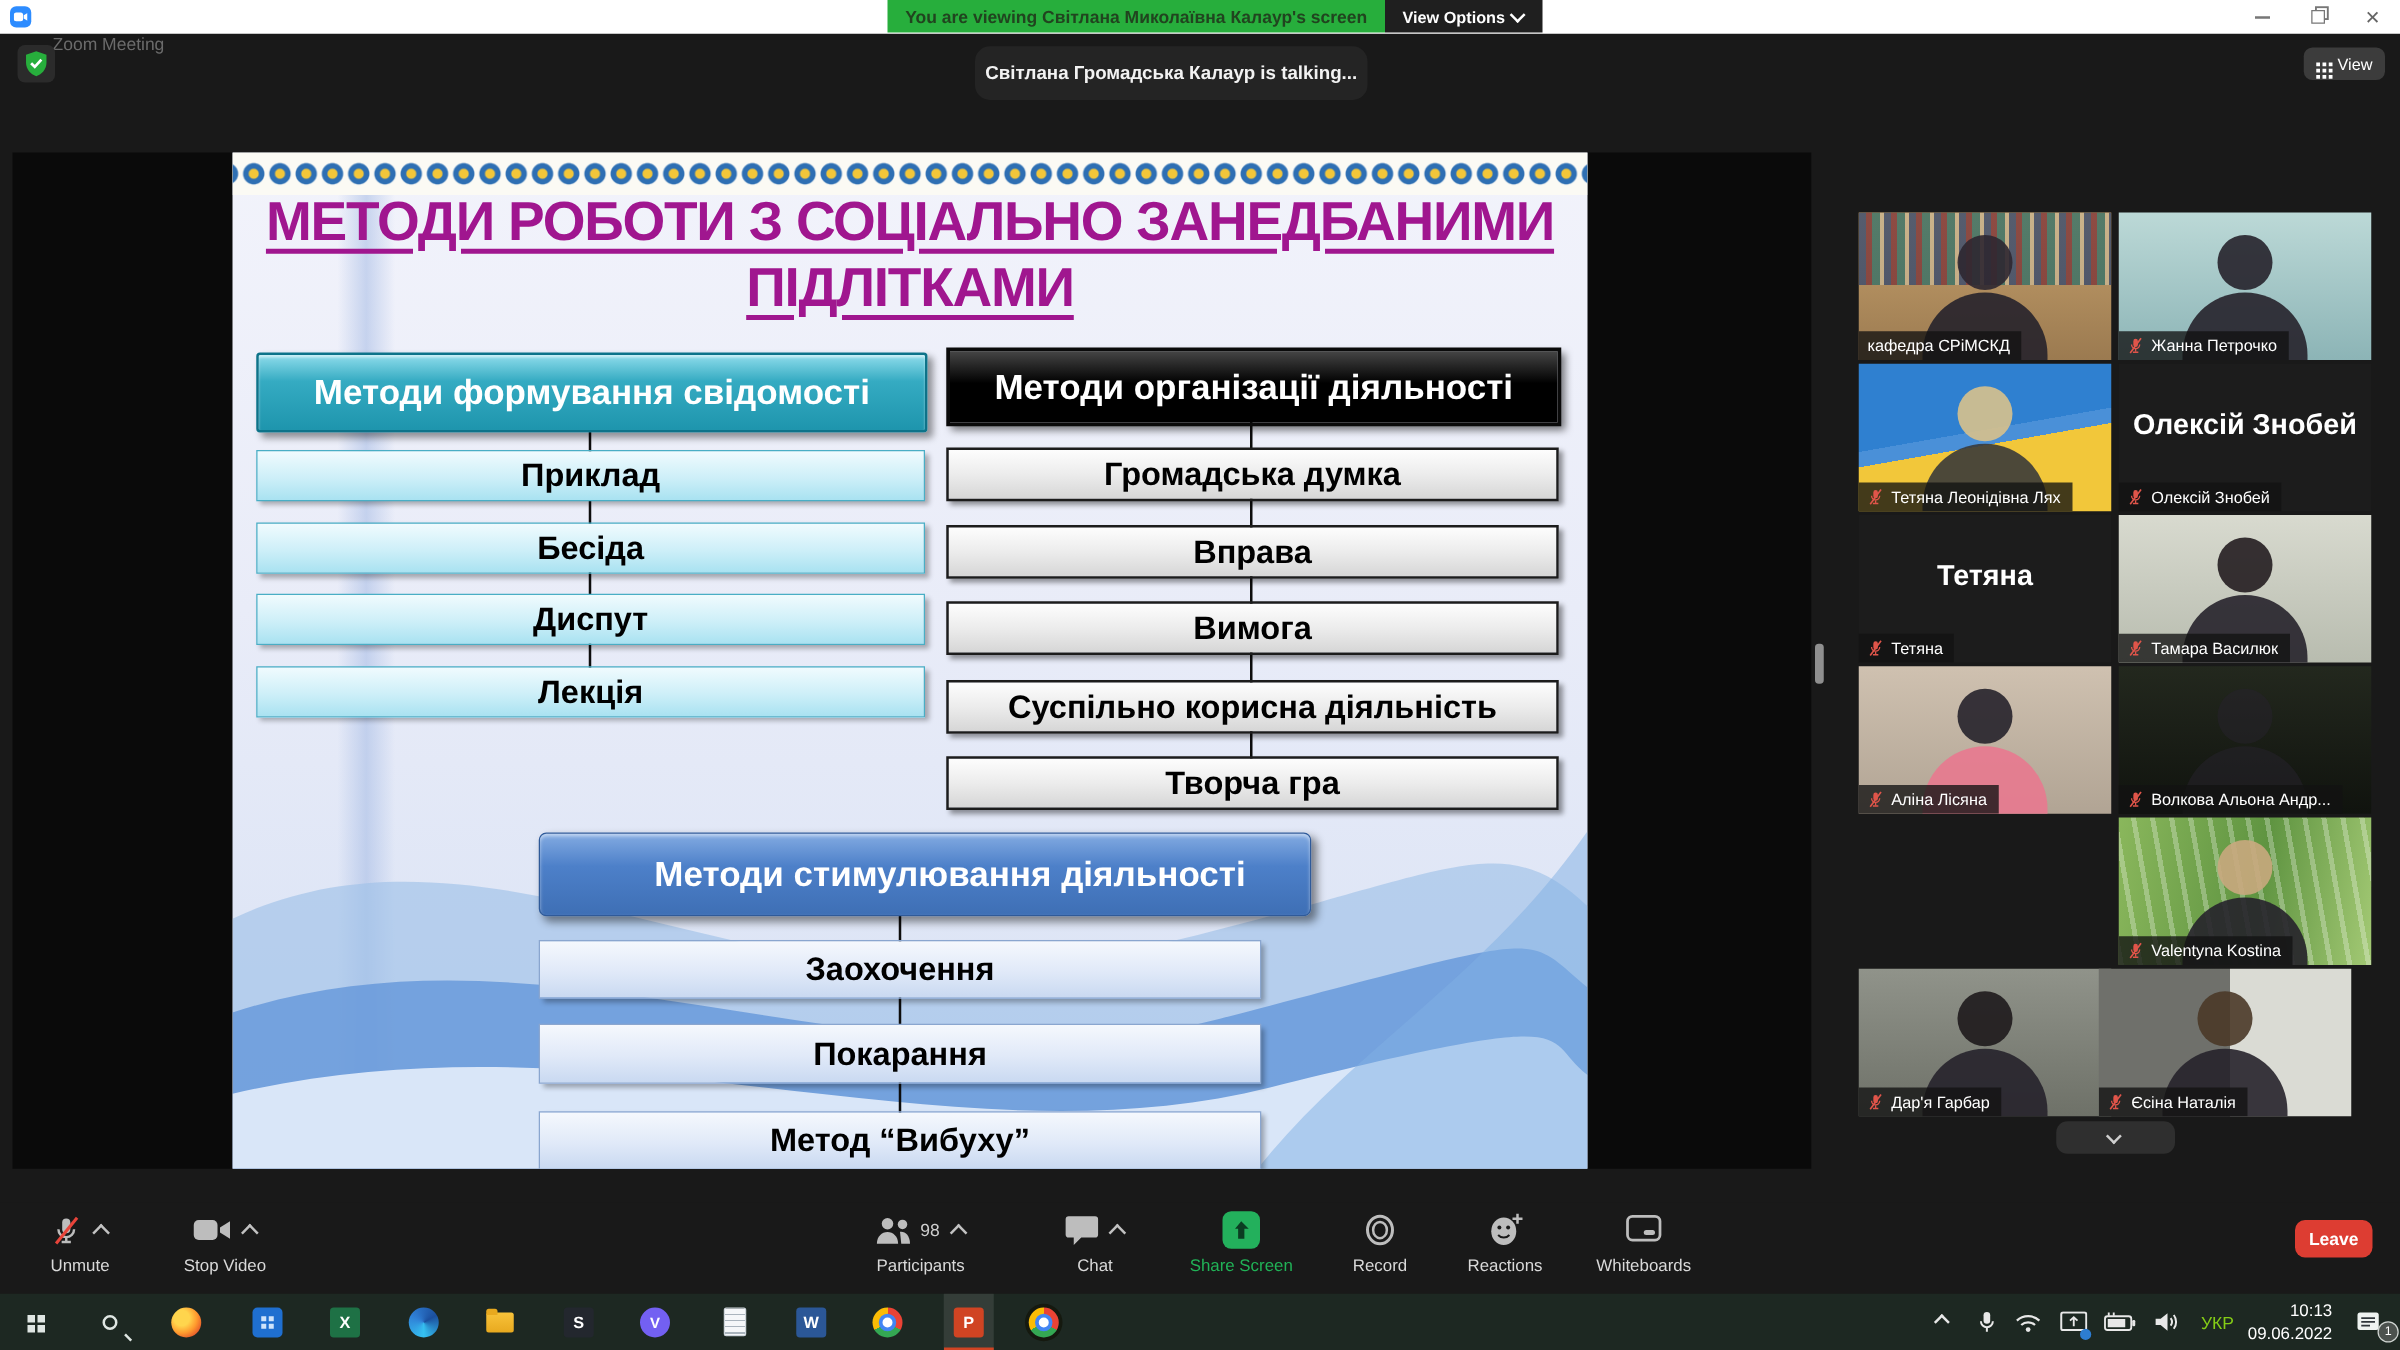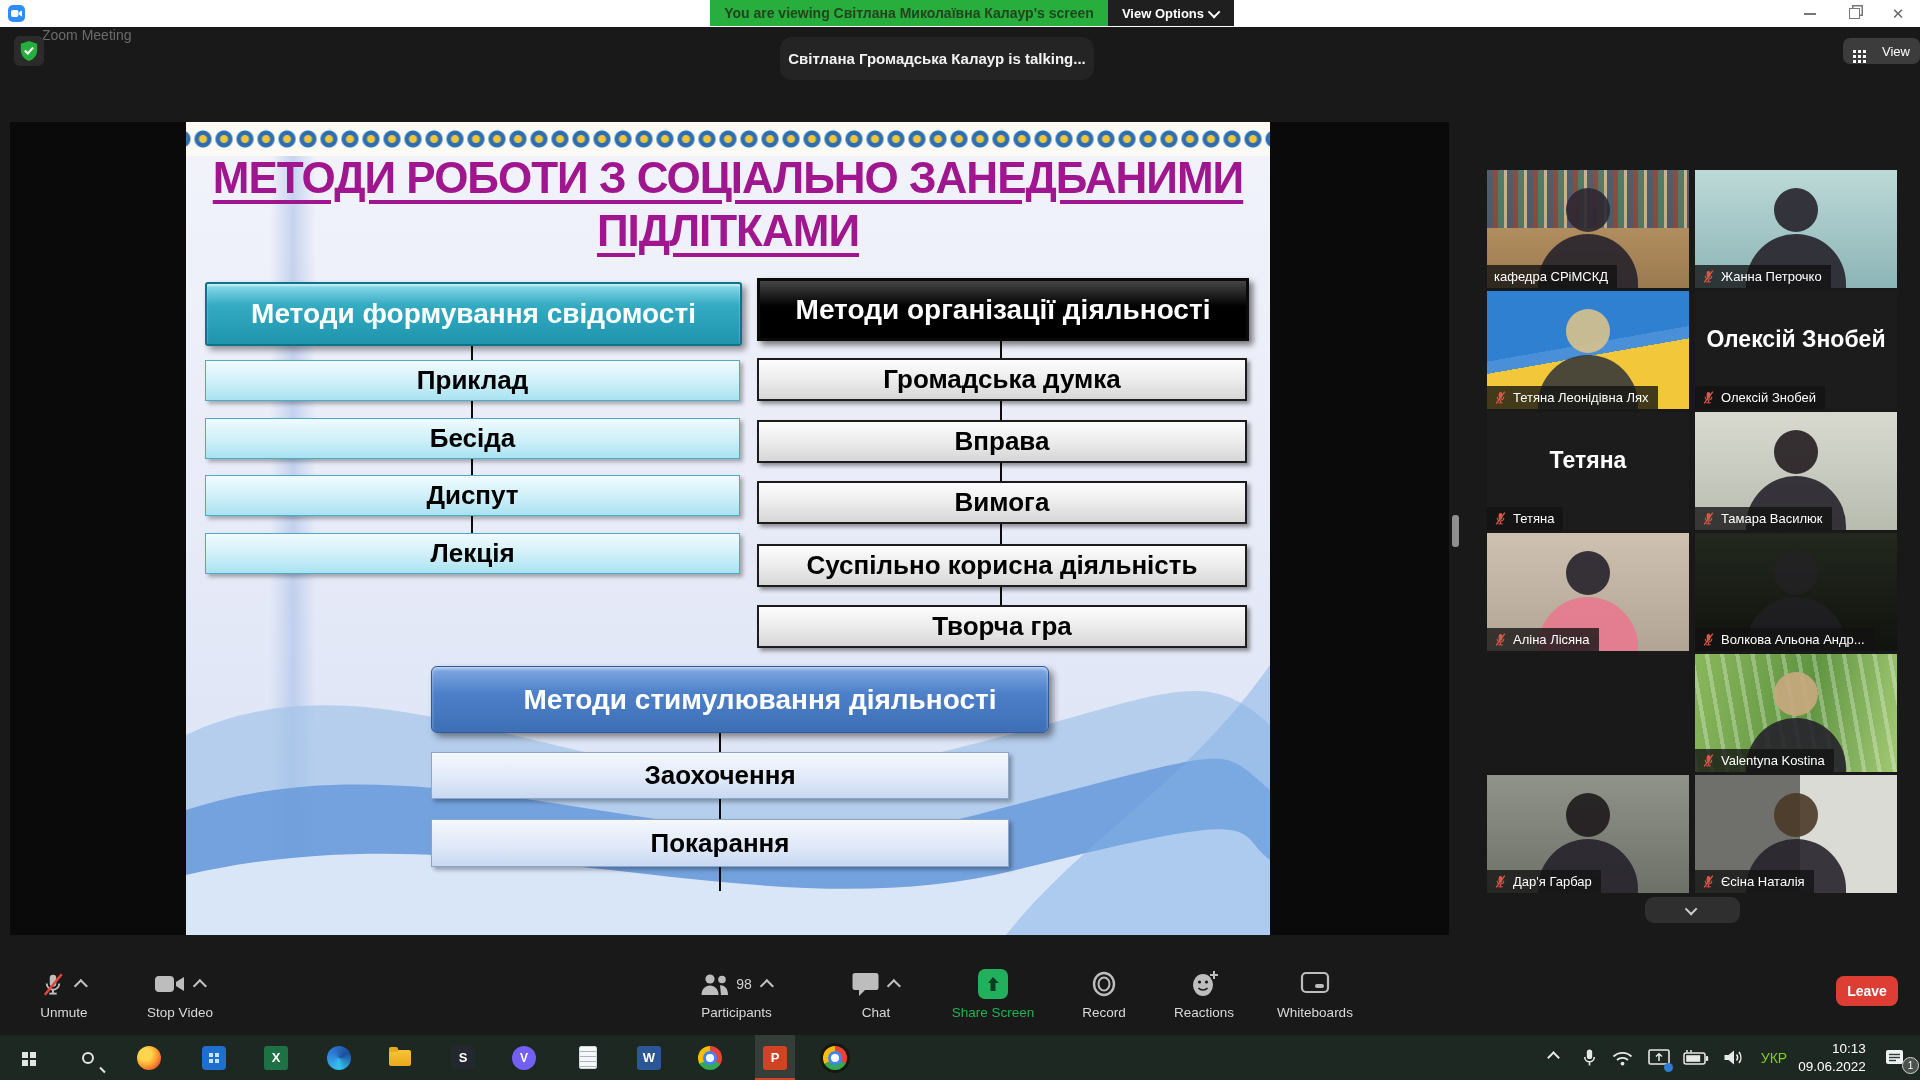--- a/index.html
+++ b/index.html
@@ -23,21 +23,21 @@
   .wc.min::before{content:"";width:12px;height:2px;background:#777;}
   .wc.res::before{content:"";width:9px;height:9px;border:1.5px solid #777;box-shadow:3px -3px 0 -1.5px #fff,3px -3px 0 0 #777;}
   .wc.cls{font-size:15px;}
 
   
   .shield{position:absolute;left:14px;top:36px;width:30px;height:30px;border-radius:6px;background:#2b2b2b;
           display:flex;align-items:center;justify-content:center;cursor:pointer;}
   .toast{position:absolute;left:780px;top:37px;width:314px;height:43px;border-radius:12px;background:#242424;
          color:#f2f2f2;font-size:15px;font-weight:bold;display:flex;align-items:center;justify-content:center;white-space:nowrap;}
   .view-btn{position:absolute;left:1843px;top:38px;height:26px;padding:0 10px;border-radius:7px;background:#3c3c3c;
-         color:#fff;font-size:13px;display:flex;align-items:center;gap:18px;cursor:pointer;}
+         color:#fff;font-size:13px;display:flex;align-items:center;gap:6px;cursor:pointer;}
   .grid-ico{width:3px;height:3px;background:#fff;margin-right:8px;
      box-shadow:5px 0 #fff,10px 0 #fff,0 5px #fff,5px 5px #fff,10px 5px #fff,0 10px #fff,5px 10px #fff,10px 10px #fff;}
 
   
   .share-area{position:absolute;left:10px;top:122px;width:1439px;height:813px;background:#0a0a0a;}
   .slide{position:absolute;left:176px;top:0;width:1084px;height:813px;overflow:hidden;
          background:linear-gradient(180deg,#f2f3fb 0%,#e9ecf8 45%,#dfe6f6 75%,#d6e0f4 100%);}
   .slide-band{position:absolute;left:84px;top:0;width:46px;height:100%;background:linear-gradient(90deg,rgba(178,196,233,.0),rgba(164,186,228,.55),rgba(178,196,233,.0));}
   .waves{position:absolute;left:0;bottom:0;width:1084px;height:330px;}
   .ornament{position:absolute;left:0;top:0;width:1084px;height:34px;background:#fbfaf4;
@@ -215,20 +215,21 @@
           <div class="box head black" style="left: 571px; top: 156px; width: 486px; height: 57px;">Методи організації діяльності</div>
           <div class="box item black" style="left: 571px; top: 236px; width: 486px; height: 39px;">Громадська думка</div>
           <div class="box item black" style="left: 571px; top: 298px; width: 486px; height: 39px;">Вправа</div>
           <div class="box item black" style="left: 571px; top: 359px; width: 486px; height: 39px;">Вимога</div>
           <div class="box item black" style="left: 571px; top: 422px; width: 486px; height: 39px;">Суспільно корисна діяльність</div>
           <div class="box item black" style="left: 571px; top: 483px; width: 486px; height: 39px;">Творча гра</div>
           <div class="conn" style="left: 533px; top: 605px; height: 164px;"></div>
           <div class="box head blue" style="left: 245px; top: 544px; width: 576px; height: 65px; padding-left: 40px;">Методи стимулювання діяльності</div>
           <div class="box item blue" style="left: 245px; top: 630px; width: 576px; height: 45px;">Заохочення</div>
           <div class="box item blue" style="left: 245px; top: 697px; width: 576px; height: 46px;">Покарання</div>
+          <div class="box item blue" style="left: 245px; top: 767px; width: 576px; height: 45px;">Метод “Вибуху”</div>
         </div>
     </div>
   </div>
 
   <div class="divider"></div>
 
   <div class="pgrid">
       <div class="tile video v-bookshelf" style="left: 0px; top: 0px;">
         <div class="sil-head"></div>
         <div class="sil-body"></div>
@@ -353,21 +354,21 @@
           <svg width="13" height="15" viewBox="0 0 24 26">
             <path d="M12 3a3.4 3.4 0 0 1 3.4 3.4v5.4a3.4 3.4 0 0 1-6.8 0V6.4A3.4 3.4 0 0 1 12 3z" fill="#e0554a"></path>
             <path d="M6 11.5a6 6 0 0 0 12 0" stroke="#e0554a" stroke-width="2" fill="none"></path>
             <line x1="12" y1="18" x2="12" y2="22" stroke="#e0554a" stroke-width="2"></line>
             <line x1="8" y1="22.8" x2="16" y2="22.8" stroke="#e0554a" stroke-width="2"></line>
             <line x1="4" y1="24" x2="20" y2="2" stroke="#e0554a" stroke-width="2.4"></line>
           </svg>
           <span>Дар'я Гарбар</span>
         </div>
       </div>
-      <div class="tile video v-window" style="left: 208px; top: 605px;">
+      <div class="tile video v-window" style="left: 192px; top: 605px;">
         <div class="sil-head"></div>
         <div class="sil-body"></div>
         <div class="nametag">
           <svg width="13" height="15" viewBox="0 0 24 26">
             <path d="M12 3a3.4 3.4 0 0 1 3.4 3.4v5.4a3.4 3.4 0 0 1-6.8 0V6.4A3.4 3.4 0 0 1 12 3z" fill="#e0554a"></path>
             <path d="M6 11.5a6 6 0 0 0 12 0" stroke="#e0554a" stroke-width="2" fill="none"></path>
             <line x1="12" y1="18" x2="12" y2="22" stroke="#e0554a" stroke-width="2"></line>
             <line x1="8" y1="22.8" x2="16" y2="22.8" stroke="#e0554a" stroke-width="2"></line>
             <line x1="4" y1="24" x2="20" y2="2" stroke="#e0554a" stroke-width="2.4"></line>
           </svg>

